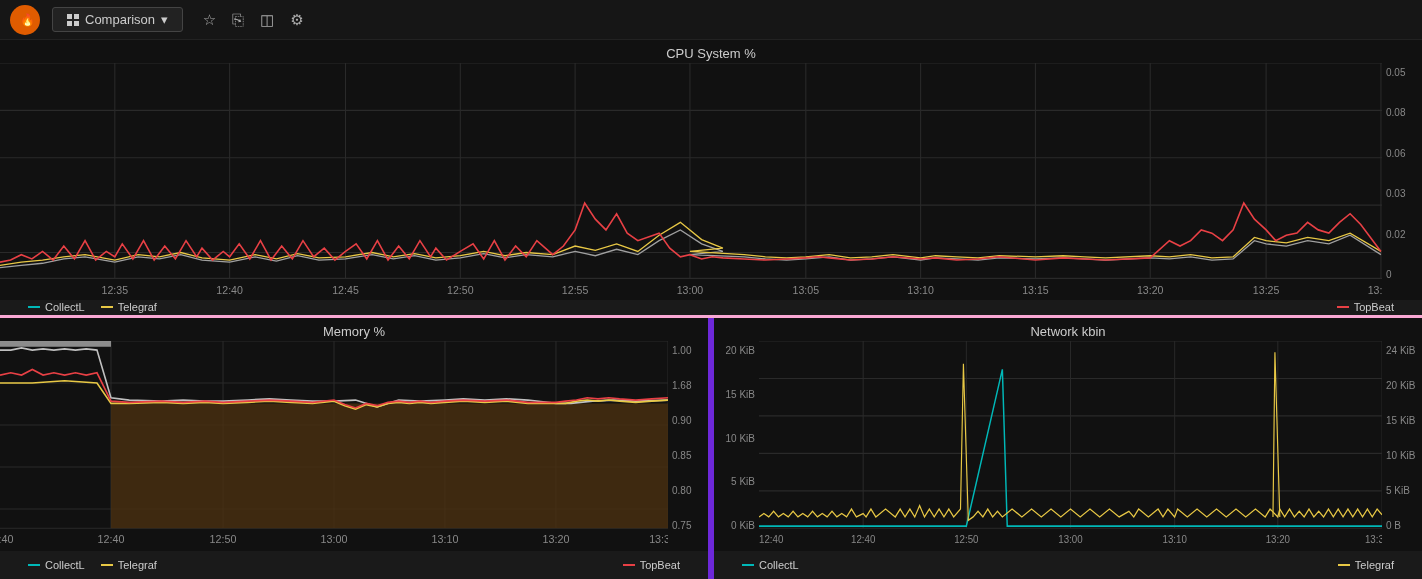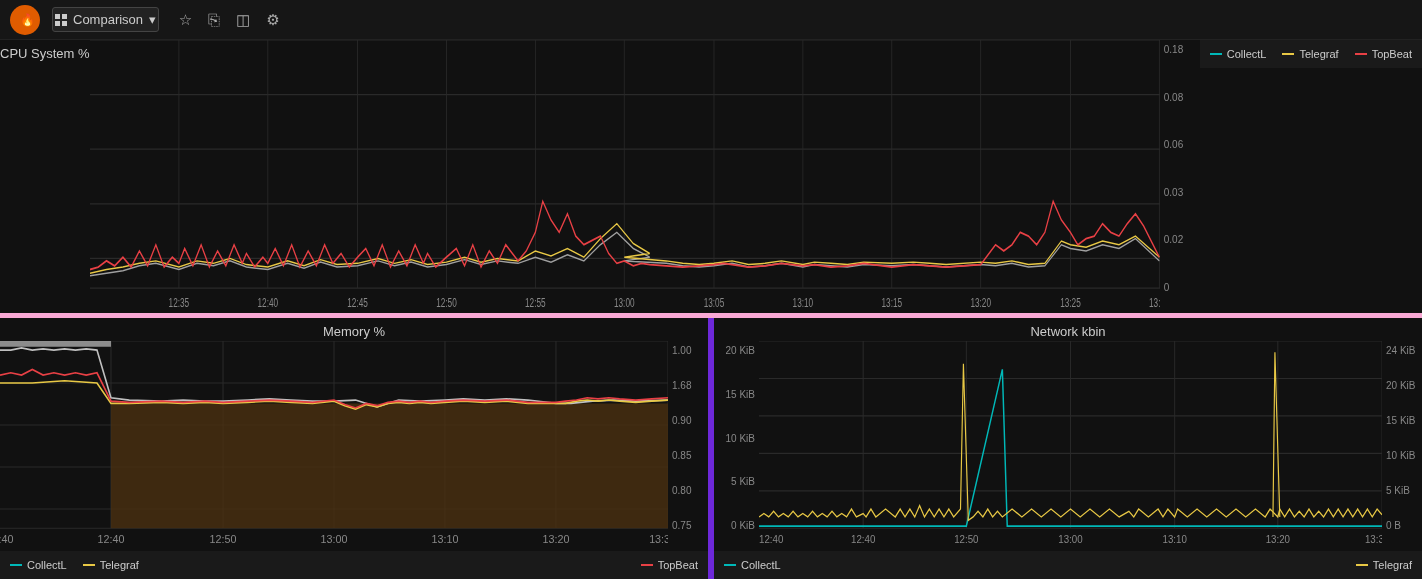--- a/index.html
+++ b/index.html
@@ -28,21 +28,21 @@
       background: #e05c00;
       border-radius: 50%;
       display: flex; align-items: center; justify-content: center;
       font-size: 16px; color: #fff; font-weight: bold;
       flex-shrink: 0;
     }
     .dashboard-btn {
       background: #222;
       border: 1px solid #444;
       color: #ccc;
-      padding: 4px 2px;
+      padding: 4px 14px;
       border-radius: 3px;
       display: flex; align-items: center; gap: 6px;
       cursor: pointer;
       font-size: 13px;
     }
     .dashboard-btn .grid-icon {
       display: grid; grid-template-columns: 1fr 1fr; gap: 2px;
     }
     .dashboard-btn .grid-icon span {
       width: 5px; height: 5px; background: #ccc; display: block;
@@ -73,24 +73,24 @@
     
     .charts-area {
       height: calc(579px - 40px);
       display: flex;
       flex-direction: column;
     }
 
     
     .top-chart {
       height: 278px;
-      border-bottom: 5px solid #f9a8d4;
+      border-bottom: 3px solid #f9a8d4;
       position: relative;
       display: flex;
-      flex-direction: row;
+      flex-direction: column;
     }
     .chart-title {
       text-align: center;
       color: #ccc;
       font-size: 13px;
       padding: 6px 0 2px;
       font-weight: 500;
     }
     .chart-body {
       flex: 1;
@@ -122,21 +122,21 @@
       position: relative;
       overflow: hidden;
     }
     .chart-canvas svg {
       width: 100%; height: 100%;
     }
     .chart-legend {
       height: 28px;
       display: flex;
       align-items: center;
-      padding: 0 10px;
+      padding: 0 28px;
       gap: 16px;
       background: #1a1a1a;
       text-align: right;
     }
     .legend-item {
       display: flex; align-items: center; gap: 5px;
       font-size: 11px; color: #ccc;
     }
     .legend-dot {
       width: 12px; height: 2px;
@@ -242,21 +242,21 @@
           <text x="649" y="215" class="axis-text" text-anchor="middle">13:00</text>
           <text x="758" y="215" class="axis-text" text-anchor="middle">13:05</text>
           <text x="866" y="215" class="axis-text" text-anchor="middle">13:10</text>
           <text x="974" y="215" class="axis-text" text-anchor="middle">13:15</text>
           <text x="1082" y="215" class="axis-text" text-anchor="middle">13:20</text>
           <text x="1191" y="215" class="axis-text" text-anchor="middle">13:25</text>
           <text x="1299" y="215" class="axis-text" text-anchor="middle">13:30</text>
         </svg>
       </div>
       <div class="y-axis-right">
-        <span>0.18</span>
+        <span>0.05</span>
         <span>0.08</span>
         <span>0.06</span>
         <span>0.03</span>
         <span>0.02</span>
         <span>0</span>
       </div>
     </div>
     <div class="chart-legend">
       <div class="legend-item">
         <div class="legend-dot" style="background:#00b8b8;"></div>

